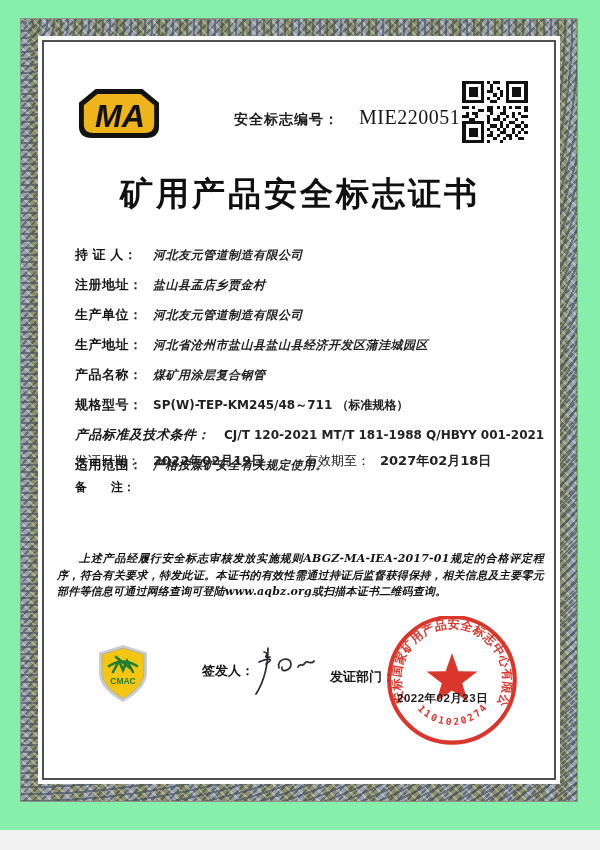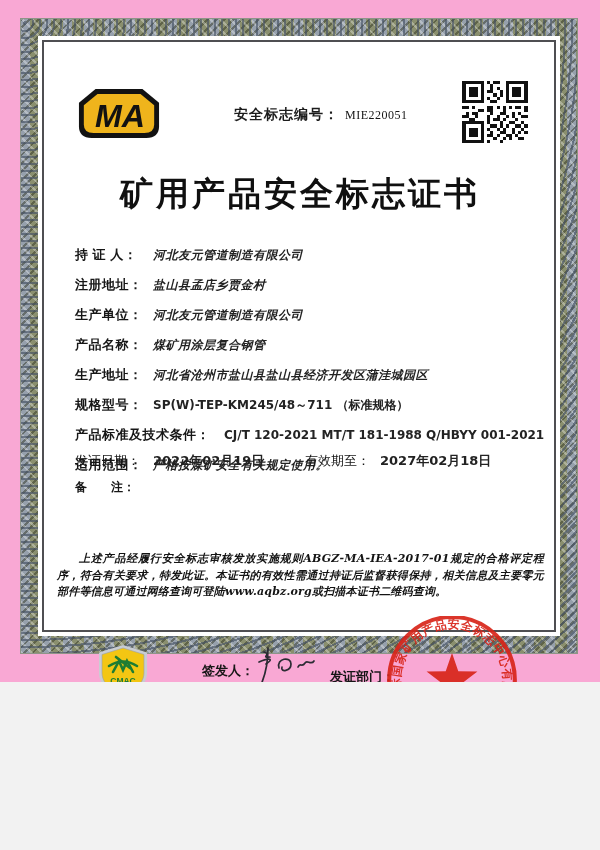--- a/index.html
+++ b/index.html
@@ -1,39 +1,39 @@
 <!DOCTYPE html>
 <html><head>
 <meta charset="utf-8">
 <style>
   html,body{margin:0;padding:0;background:#f2f2f2;}
-  .page{position:relative;width:600px;height:682px;background:#f9a8d4;overflow:hidden;
+  .page{position:relative;width:600px;height:830px;background:#86efac;overflow:hidden;
         font-family:"Liberation Sans",sans-serif;}
   
   .band{position:absolute;left:20px;top:18px;right:22px;bottom:28px;
         border:1px solid #8f9488;
         background-color:#8d937b;
         background-image:
           repeating-radial-gradient(circle at 4px 4px, rgba(70,82,100,.65) 0 2px, rgba(0,0,0,0) 2px 7px),
           repeating-linear-gradient(45deg, rgba(255,255,255,.30) 0 2px, rgba(0,0,0,0) 2px 7px),
           repeating-linear-gradient(-45deg, rgba(42,46,28,.45) 0 2px, rgba(0,0,0,0) 2px 6px),
           repeating-linear-gradient(90deg, #96a0ac 0 9px, #8a8f6e 9px 21px);}
   
   .sheet{position:absolute;left:42px;top:40px;right:44px;bottom:50px;background:#fff;
          border:2px solid #4f4f52;box-shadow:0 0 0 4px #ffffff;}
-  .hdr-num{position:absolute;left:234px;top:106px;display:flex;gap:6px;align-items:baseline;}
+  .hdr-num{position:absolute;left:234px;top:106px;display:flex;gap:20px;align-items:baseline;}
   .hdr-num .zh{font-size:14px;font-weight:bold;color:#1c1c1c;letter-spacing:1px;}
-  .hdr-num .no{font-size:12px;color:#141414;font-family:"Liberation Serif",serif;letter-spacing:.5px;text-align:right;}
+  .hdr-num .no{font-size:20px;color:#141414;font-family:"Liberation Serif",serif;letter-spacing:.5px;text-align:right;}
   .title{position:absolute;left:0;top:172px;width:100%;text-align:center;
          font-size:33px;font-weight:900;color:#101010;letter-spacing:3px;
          font-family:"Liberation Serif","DejaVu Serif",serif;}
   .fields{position:absolute;left:75px;top:246px;width:475px;}
   .frow{display:flex;align-items:baseline;margin-bottom:12px;}
   .flabel{flex:none;width:78px;font-size:13px;font-weight:bold;color:#161616;letter-spacing:.5px;white-space:nowrap;}
-  .flabel.wide{width:auto;margin-right:14px;}
+  .flabel.wide{width:auto;margin-right:14px;font-style:italic;}
   .fvalue{font-size:12px;font-weight:bold;font-style:italic;color:#232323;
           font-family:"DejaVu Serif",serif;letter-spacing:.5px;white-space:nowrap;}
   .fvalue.latin{font-style:normal;font-family:"DejaVu Sans",sans-serif;letter-spacing:0;}
   .dates{position:absolute;left:75px;top:452px;display:flex;align-items:baseline;}
   .dates .lb{font-size:13px;font-weight:normal;color:#161616;white-space:nowrap;}
   .dates .vl{font-size:13px;font-weight:bold;color:#222;font-family:"DejaVu Sans",sans-serif;white-space:nowrap;}
   .dates .w1{width:78px;} .dates .w2{width:152px;} .dates .w3{width:75px;}
   .remark{position:absolute;left:75px;top:479px;font-size:12px;font-weight:bold;color:#161616;}
   .statement{position:absolute;left:57px;top:551px;width:487px;
              font-size:11px;line-height:16.5px;font-weight:bold;color:#141414;
@@ -150,26 +150,26 @@
     </div>
     <div class="frow">
       <span class="flabel">注册地址：</span>
       <span class="fvalue">盐山县孟店乡贾金村</span>
     </div>
     <div class="frow">
       <span class="flabel">生产单位：</span>
       <span class="fvalue">河北友元管道制造有限公司</span>
     </div>
     <div class="frow">
+      <span class="flabel">生产地址：</span>
+      <span class="fvalue">河北省沧州市盐山县盐山县经济开发区蒲洼城园区</span>
+    </div>
+    <div class="frow">
       <span class="flabel">产品名称：</span>
       <span class="fvalue">煤矿用涂层复合钢管</span>
-    </div>
-    <div class="frow">
-      <span class="flabel">生产地址：</span>
-      <span class="fvalue">河北省沧州市盐山县盐山县经济开发区蒲洼城园区</span>
     </div>
     <div class="frow">
       <span class="flabel">规格型号：</span>
       <span class="fvalue latin">SP(W)-TEP-KM245/48～711 （标准规格）</span>
     </div>
     <div class="frow">
       <span class="flabel wide">产品标准及技术条件：</span>
       <span class="fvalue latin">CJ/T 120-2021 MT/T 181-1988 Q/HBYY 001-2021</span>
     </div>
     <div class="frow">

